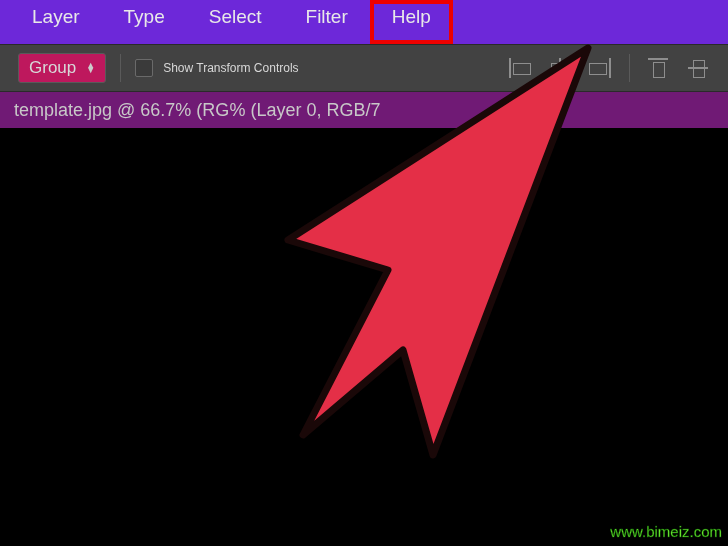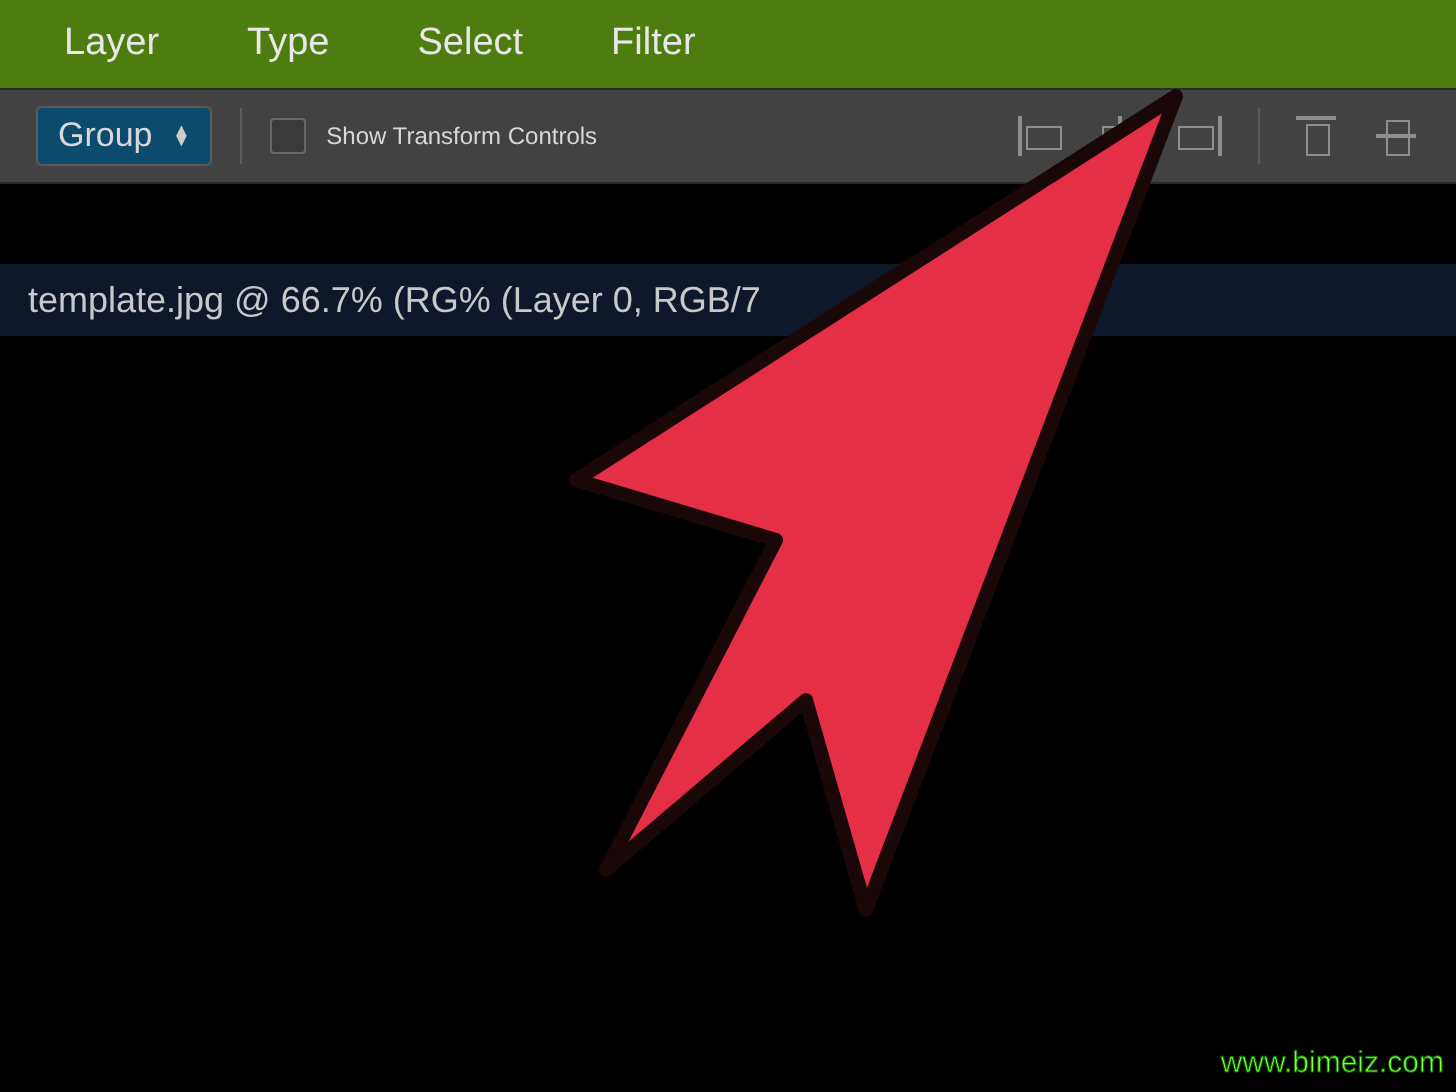--- a/index.html
+++ b/index.html
@@ -5,24 +5,23 @@
     * { margin: 0; padding: 0; box-sizing: border-box; }
     body {
       width: 728px;
       height: 546px;
       background: #000;
       font-family: "Segoe UI", Tahoma, sans-serif;
       overflow: hidden;
       position: relative;
     }
     .menubar {
-      background: #4d7c0f;
+      background: #6d28d9;
       height: 44px;
       display: flex;
-      align-items: center;
       padding: 0 10px;
       gap: 0;
     }
     .menu-item {
       color: #e8e8e8;
       font-size: 19px;
       padding: 6px 22px;
       cursor: pointer;
     }
     .menu-item.highlighted {
@@ -33,21 +32,21 @@
       background: #424242;
       height: 48px;
       display: flex;
       align-items: center;
       padding: 0 18px;
       gap: 14px;
       border-top: 1px solid #2a2a2a;
       border-bottom: 1px solid #2a2a2a;
     }
     .group-dropdown {
-      background: #0c4a6e;
+      background: #be185d;
       border: 1px solid #5a5a5a;
       border-radius: 3px;
       color: #d8d8d8;
       font-size: 17px;
       padding: 4px 10px;
       display: flex;
       align-items: center;
       gap: 10px;
       cursor: pointer;
     }
@@ -101,26 +100,25 @@
     .a2::before { width: 2px; height: 20px; left: 10px; }
     .a2::after  { width: 18px; height: 10px; left: 2px; top: 5px; border: 1px solid #ccc; background: none; }
     .a3::before { width: 2px; height: 20px; right: 0; }
     .a3::after  { width: 16px; height: 10px; right: 4px; top: 5px; border: 1px solid #ccc; background: none; }
     .a4::before { width: 20px; height: 2px; top: 0; }
     .a4::after  { width: 10px; height: 14px; top: 4px; left: 5px; border: 1px solid #ccc; background: none; }
     .a5::before { width: 20px; height: 2px; top: 9px; }
     .a5::after  { width: 10px; height: 16px; top: 2px; left: 5px; border: 1px solid #ccc; background: none; }
 
     .doc-tab-bar {
-      background: #0f172a;
+      background: #701a75;
       height: 36px;
       display: flex;
       align-items: center;
       padding: 0 4px;
-      margin-top: 40px;
     }
     .doc-tab {
       color: #c8c8c8;
       font-size: 18px;
       padding: 6px 10px;
       white-space: nowrap;
       display: flex;
     }
     .doc-tab-start { flex-shrink: 0; }
     .doc-tab-obscured { flex: 1; }
@@ -164,20 +162,21 @@
     }
   </style>
 </head>
 <body>
 
 <div class="menubar">
   <div class="menu-item">Layer</div>
   <div class="menu-item">Type</div>
   <div class="menu-item">Select</div>
   <div class="menu-item">Filter</div>
+  <div class="menu-item highlighted">Help</div>
 </div>
 
 <div class="options-bar">
   <div class="group-dropdown">
     <span>Group</span>
     <span class="group-arrows">
       <span>▲</span>
         <span>▼</span>
     </span>
   </div>

